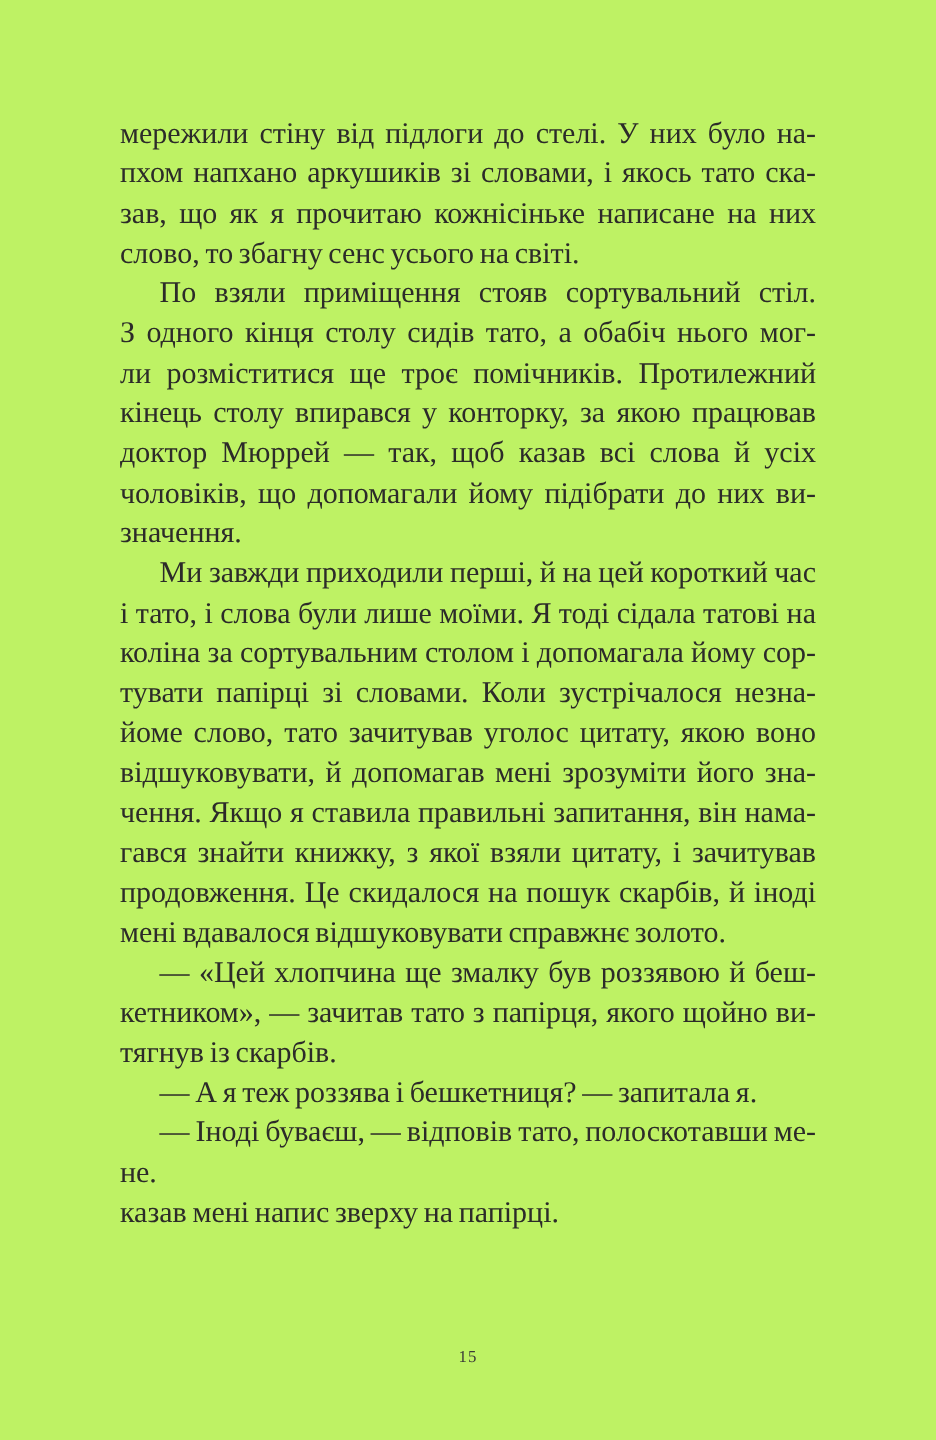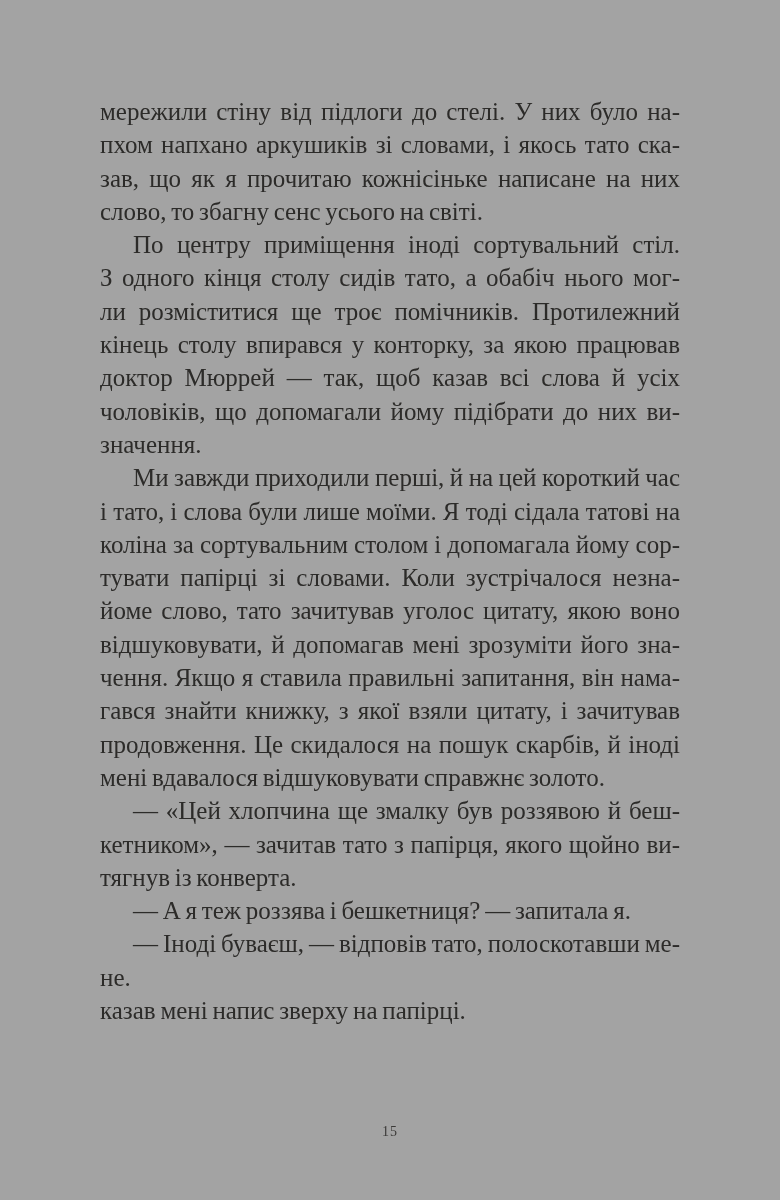--- a/index.html
+++ b/index.html
@@ -10,21 +10,21 @@
   body {
     width: 780px;
     height: 1200px;
     position: relative;
     overflow: hidden;
     font-family: "Liberation Serif", "DejaVu Serif", serif;
   }
   .book-page {
     position: absolute;
     inset: 0;
-    background: #a3a3a3;
+    background: #bef264;
   }
   .text-block {
     position: absolute;
     left: 100px;
     top: 95px;
     width: 580px;
     font-size: 25px;
     line-height: 33.3px;
     color: #2c2b29;
     word-spacing: -1.5px;
@@ -62,21 +62,21 @@
   <div class="text-block">
 
     <div class="paragraph">
       <div class="line">мережили стіну від підлоги до стелі. У них було на-</div>
       <div class="line">пхом напхано аркушиків зі словами, і якось тато ска-</div>
       <div class="line">зав, що як я прочитаю кожнісіньке написане на них</div>
       <div class="line end">слово, то збагну сенс усього на світі.</div>
     </div>
 
     <div class="paragraph">
-      <div class="line ind">По центру приміщення іноді сортувальний стіл.</div>
+      <div class="line ind">По взяли приміщення стояв сортувальний стіл.</div>
       <div class="line">З одного кінця столу сидів тато, а обабіч нього мог-</div>
       <div class="line">ли розміститися ще троє помічників. Протилежний</div>
       <div class="line">кінець столу впирався у конторку, за якою працював</div>
       <div class="line">доктор Мюррей — так, щоб казав всі слова й усіх</div>
       <div class="line">чоловіків, що допомагали йому підібрати до них ви-</div>
       <div class="line end">значення.</div>
     </div>
 
     <div class="paragraph">
       <div class="line ind">Ми завжди приходили перші, й на цей короткий час</div>
@@ -87,21 +87,21 @@
       <div class="line">відшуковувати, й допомагав мені зрозуміти його зна-</div>
       <div class="line">чення. Якщо я ставила правильні запитання, він нама-</div>
       <div class="line">гався знайти книжку, з якої взяли цитату, і зачитував</div>
       <div class="line">продовження. Це скидалося на пошук скарбів, й іноді</div>
       <div class="line end">мені вдавалося відшуковувати справжнє золото.</div>
     </div>
 
     <div class="paragraph">
       <div class="line ind">— «Цей хлопчина ще змалку був роззявою й беш-</div>
       <div class="line">кетником», — зачитав тато з папірця, якого щойно ви-</div>
-      <div class="line end">тягнув із конверта.</div>
+      <div class="line end">тягнув із скарбів.</div>
     </div>
 
     <div class="paragraph">
       <div class="line ind end">— А я теж роззява і бешкетниця? — запитала я.</div>
     </div>
 
     <div class="paragraph">
       <div class="line ind">— Іноді буваєш, — відповів тато, полоскотавши ме-</div>
       <div class="line end">не.</div>
     </div>

